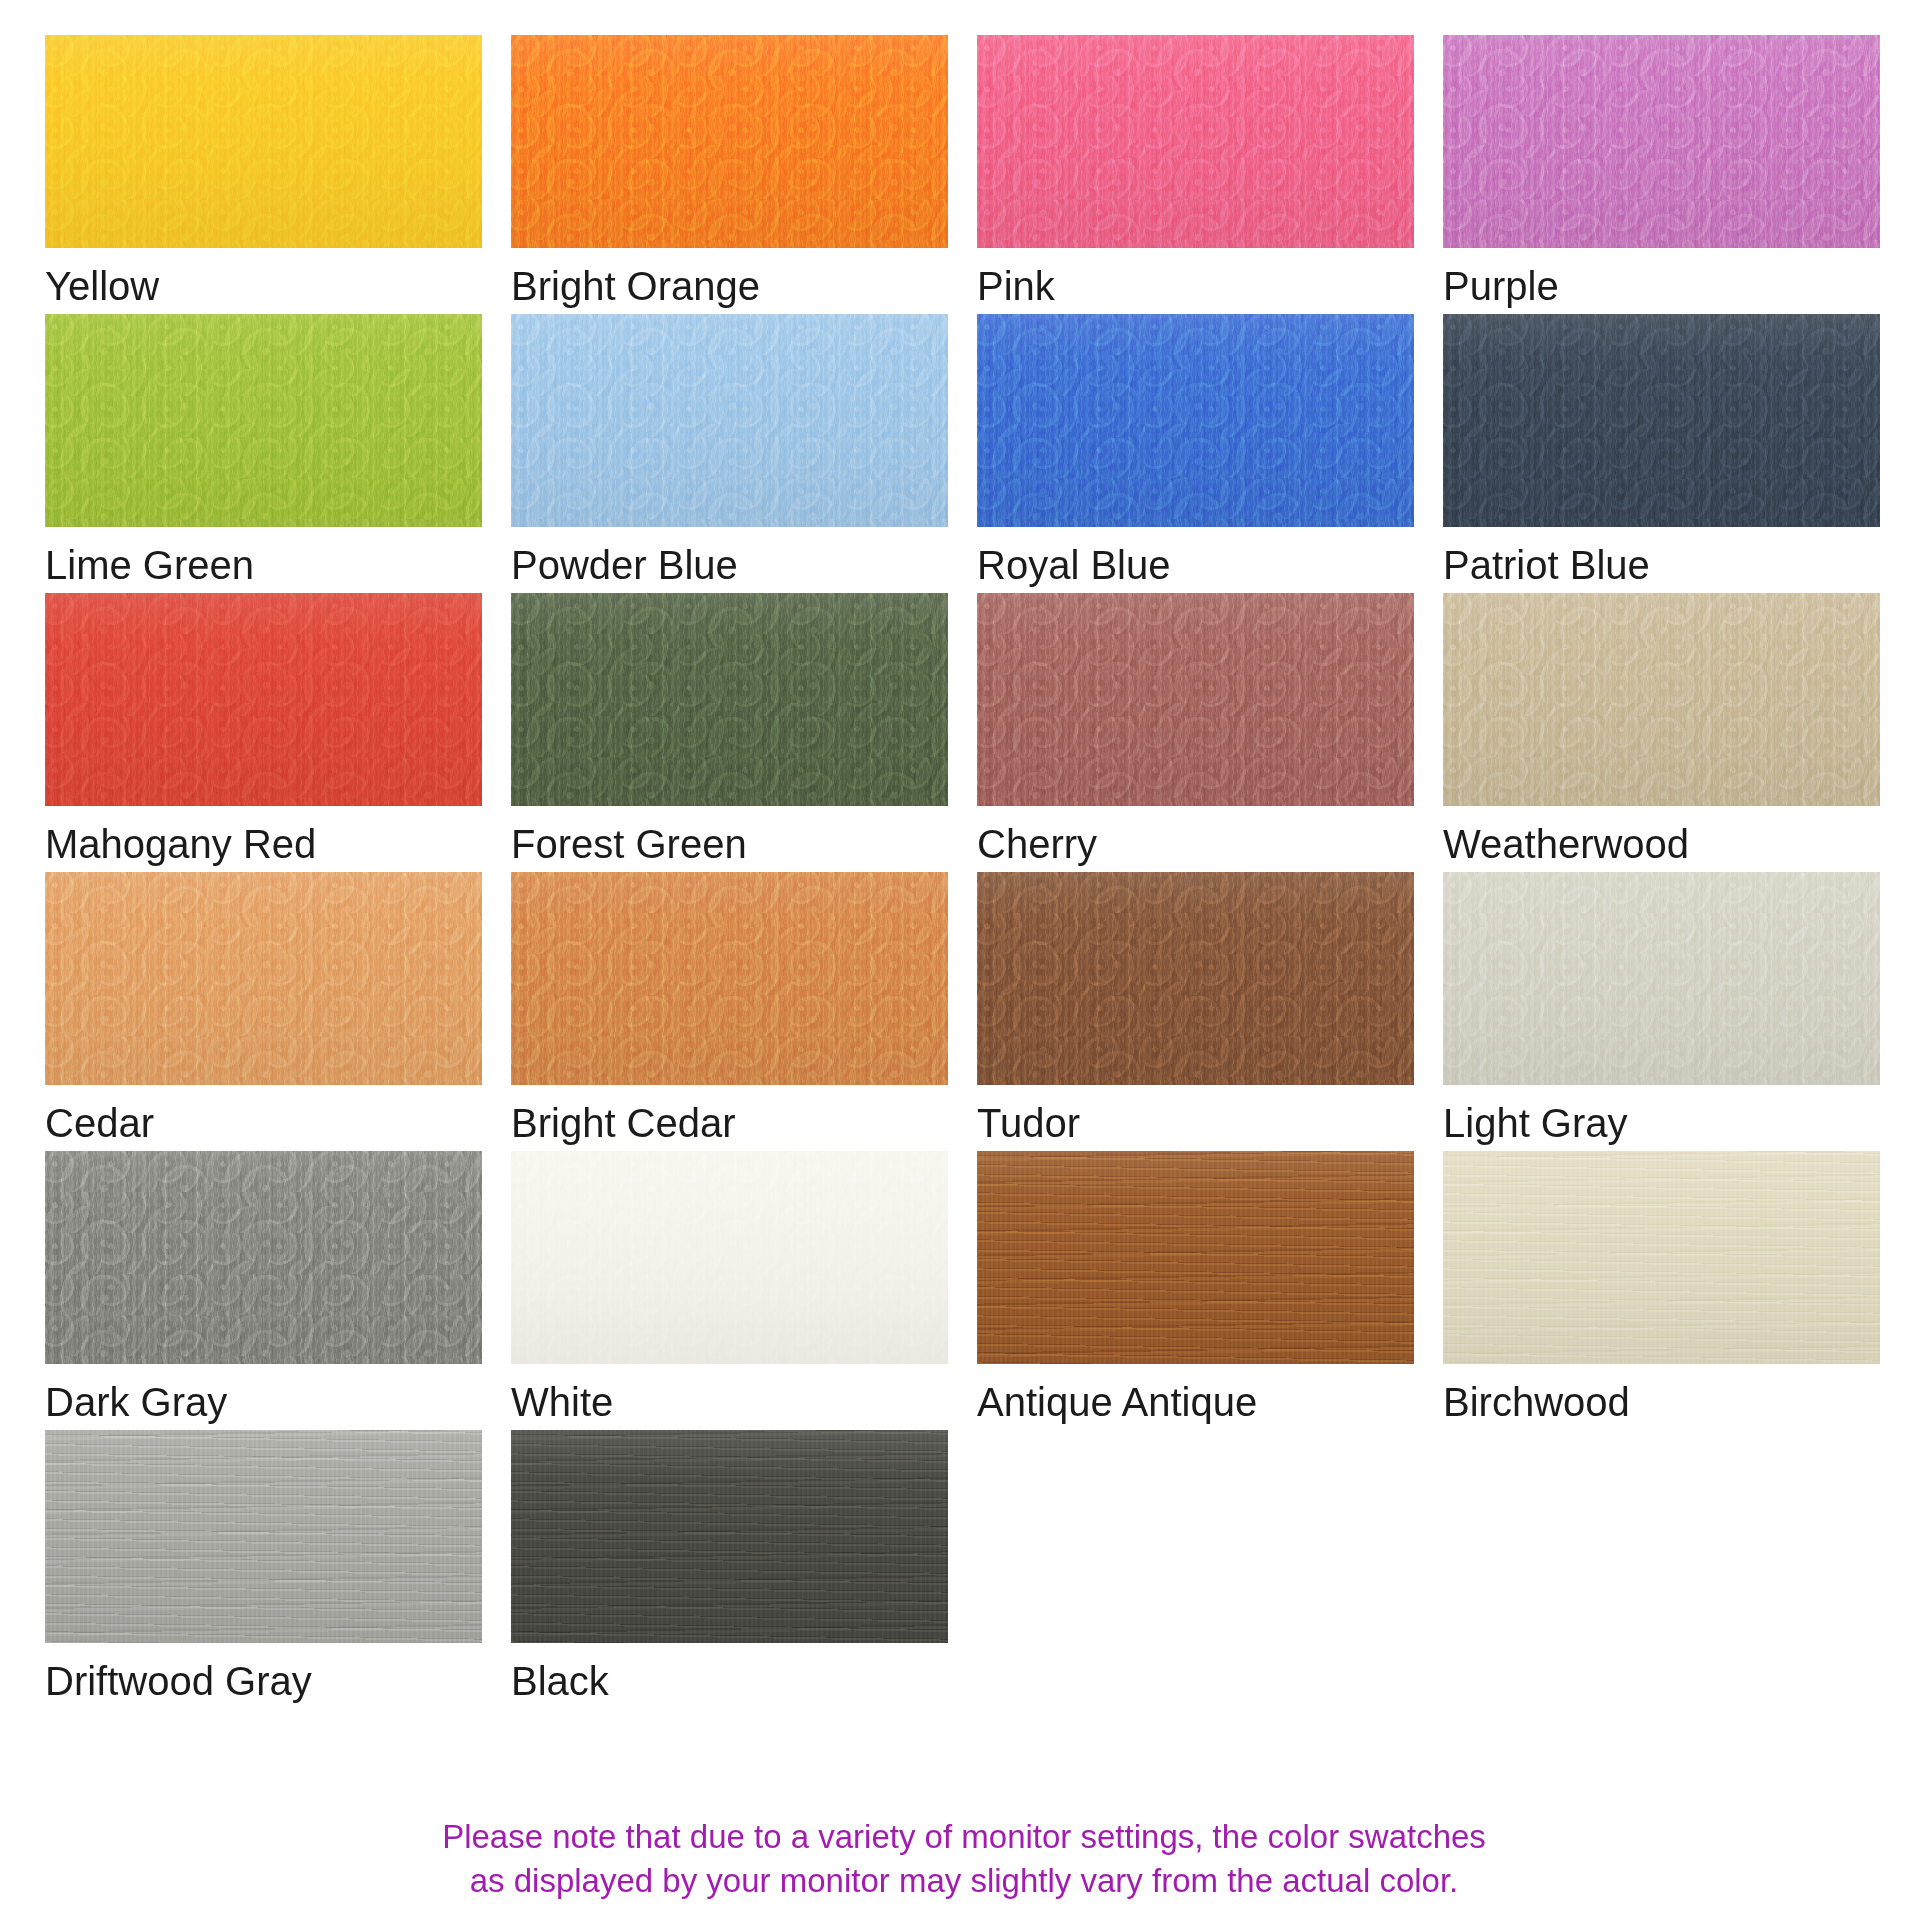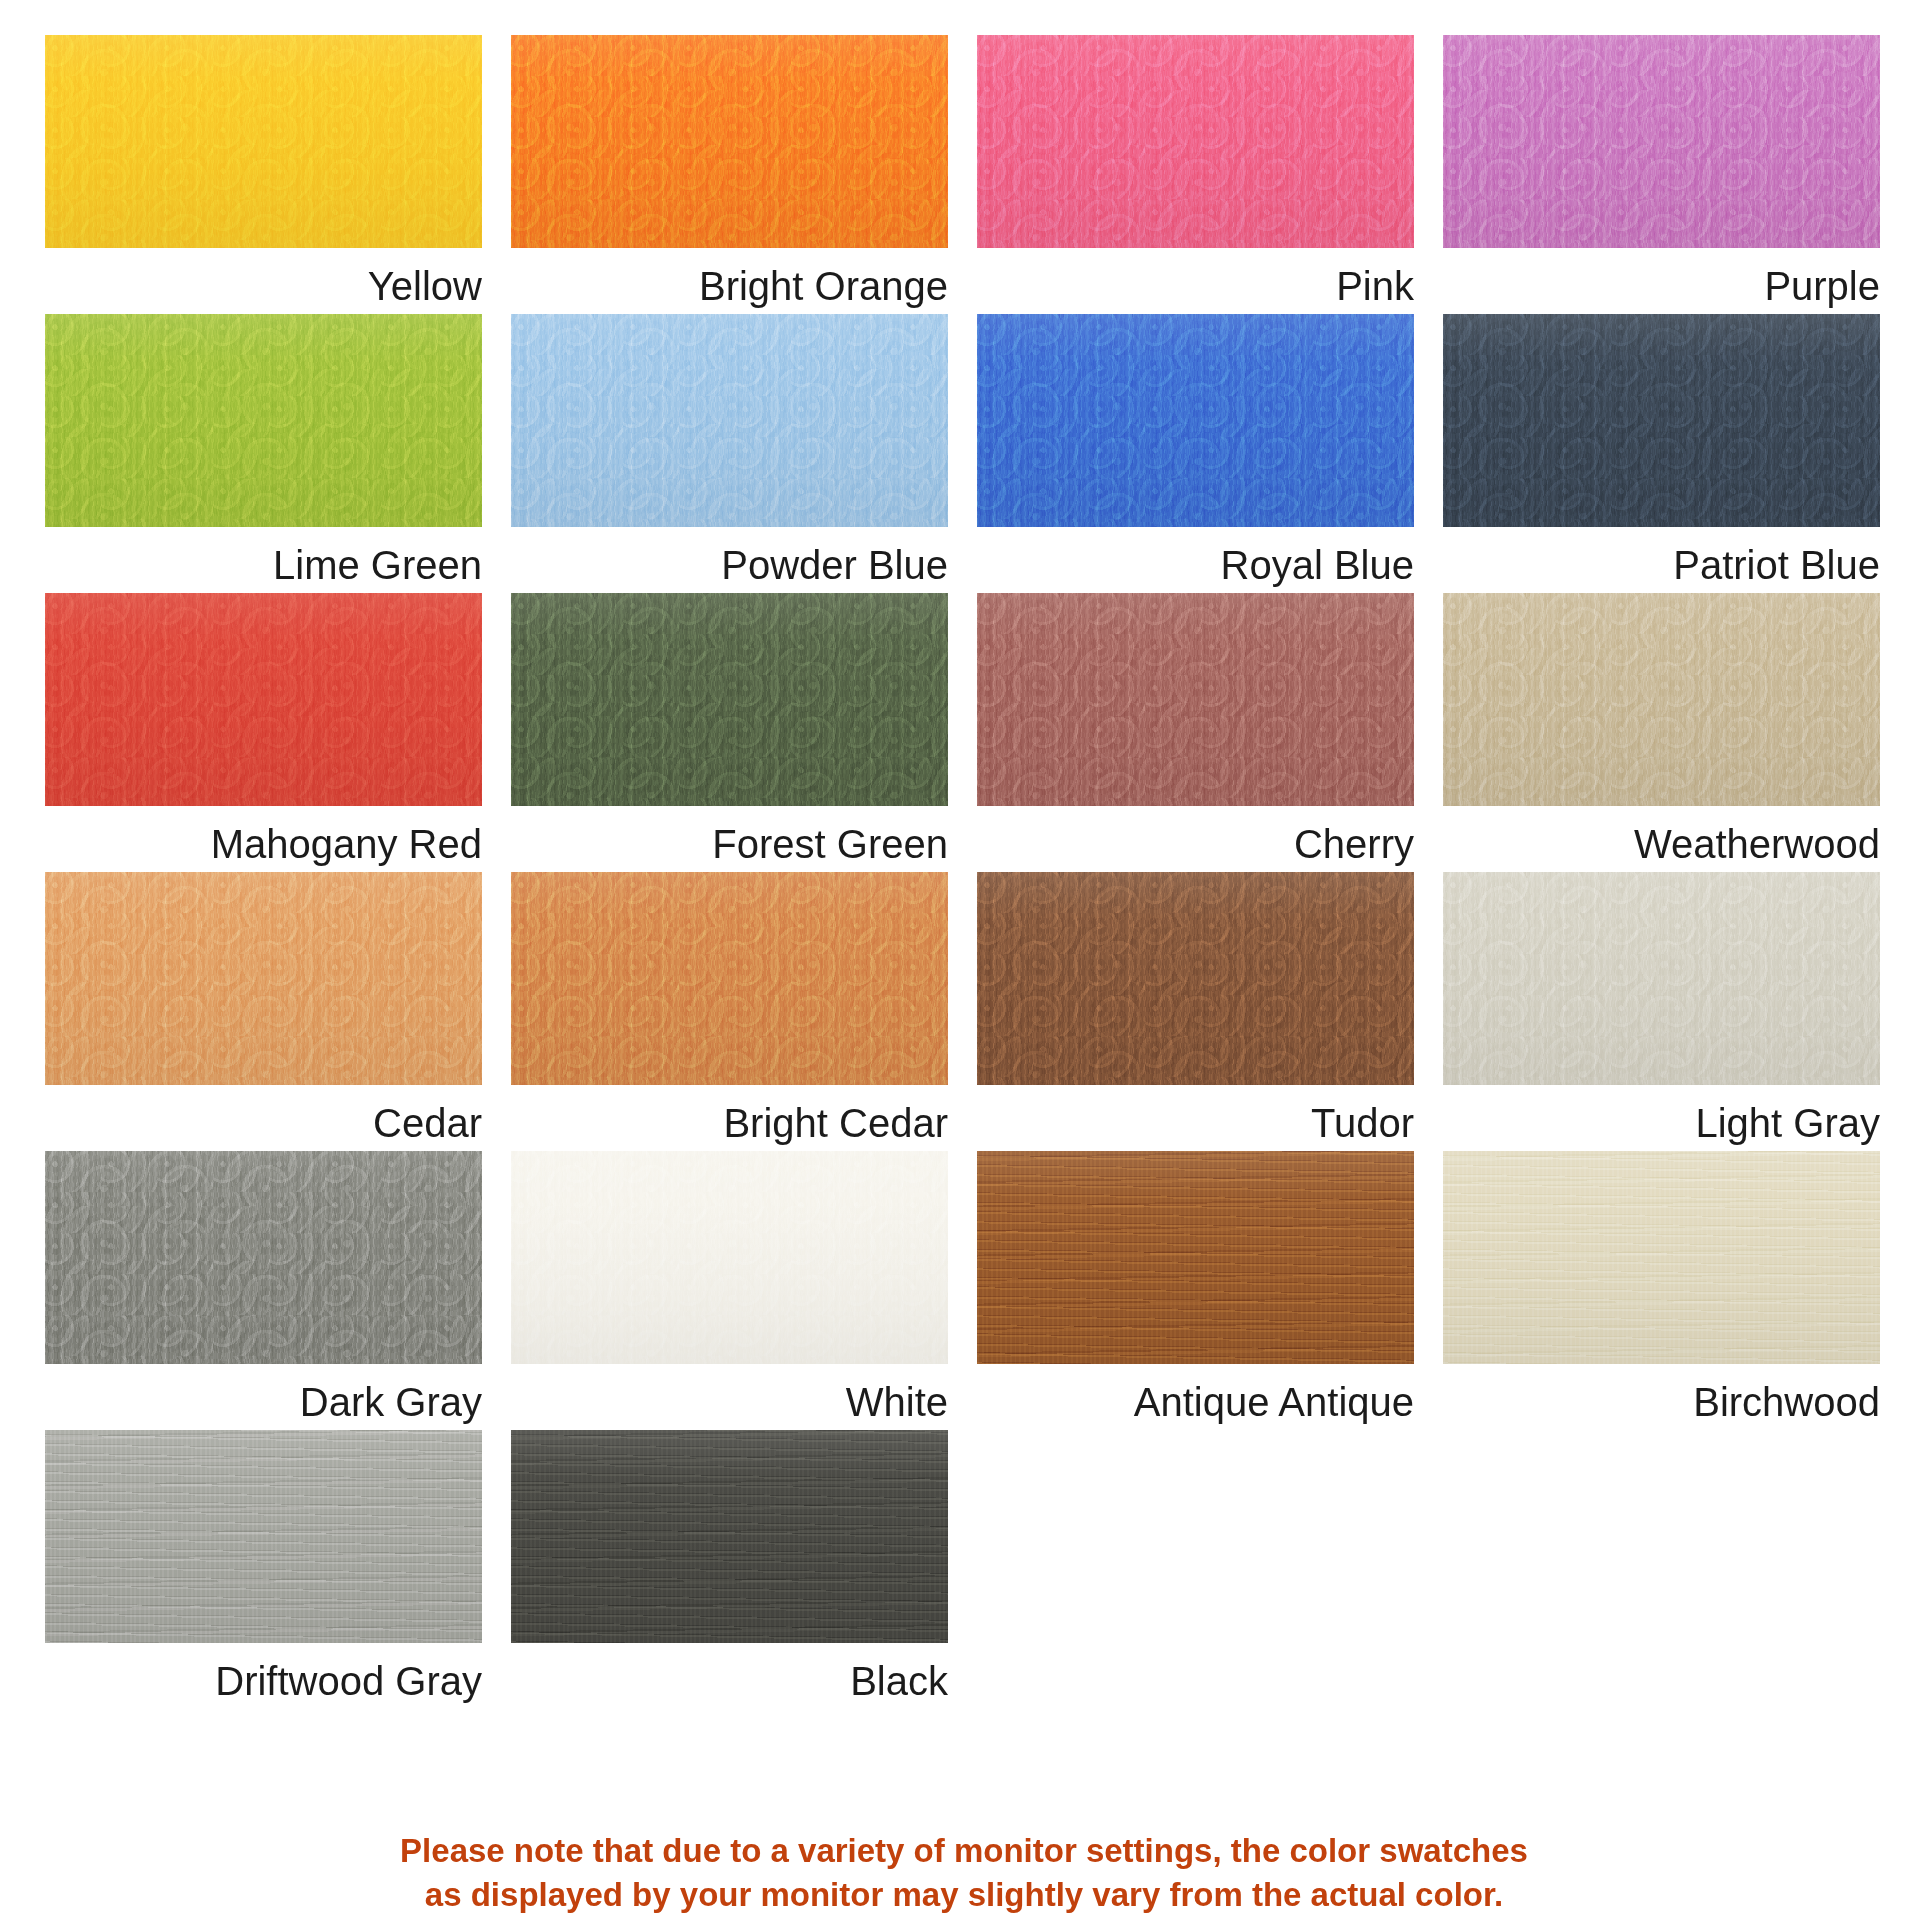--- a/index.html
+++ b/index.html
@@ -28,21 +28,21 @@
     display: grid;
     grid-template-columns: repeat(4, 437px);
     column-gap: 29px;
     grid-auto-rows: 279px;
     row-gap: 0px;
   }
 
   .swatch-cell {
     display: flex;
     flex-direction: column;
-    align-items: flex-end;
+    align-items: flex-start;
     width: 437px;
   }
 
   .swatch-chip {
     width: 437px;
     height: 213px;
     position: relative;
     overflow: hidden;
     background-color: #cccccc;
   }
@@ -144,25 +144,24 @@
     white-space: nowrap;
     font-weight: 400;
   }
 
   .disclaimer {
     position: absolute;
     left: 0;
     right: 0;
     top: 1815px;
     text-align: center;
-    color: #c2410c;
+    color: #a21caf;
     font-size: 33px;
     line-height: 44px;
-    font-weight: 700;
-    margin-top: 14px;
+    font-weight: 400;
   }
   .disclaimer div { display: block; }
 </style>
 </head>
 <body>
 
 <div id="chart">
 
   <div class="swatch-grid">
     <div class="swatch-cell">

